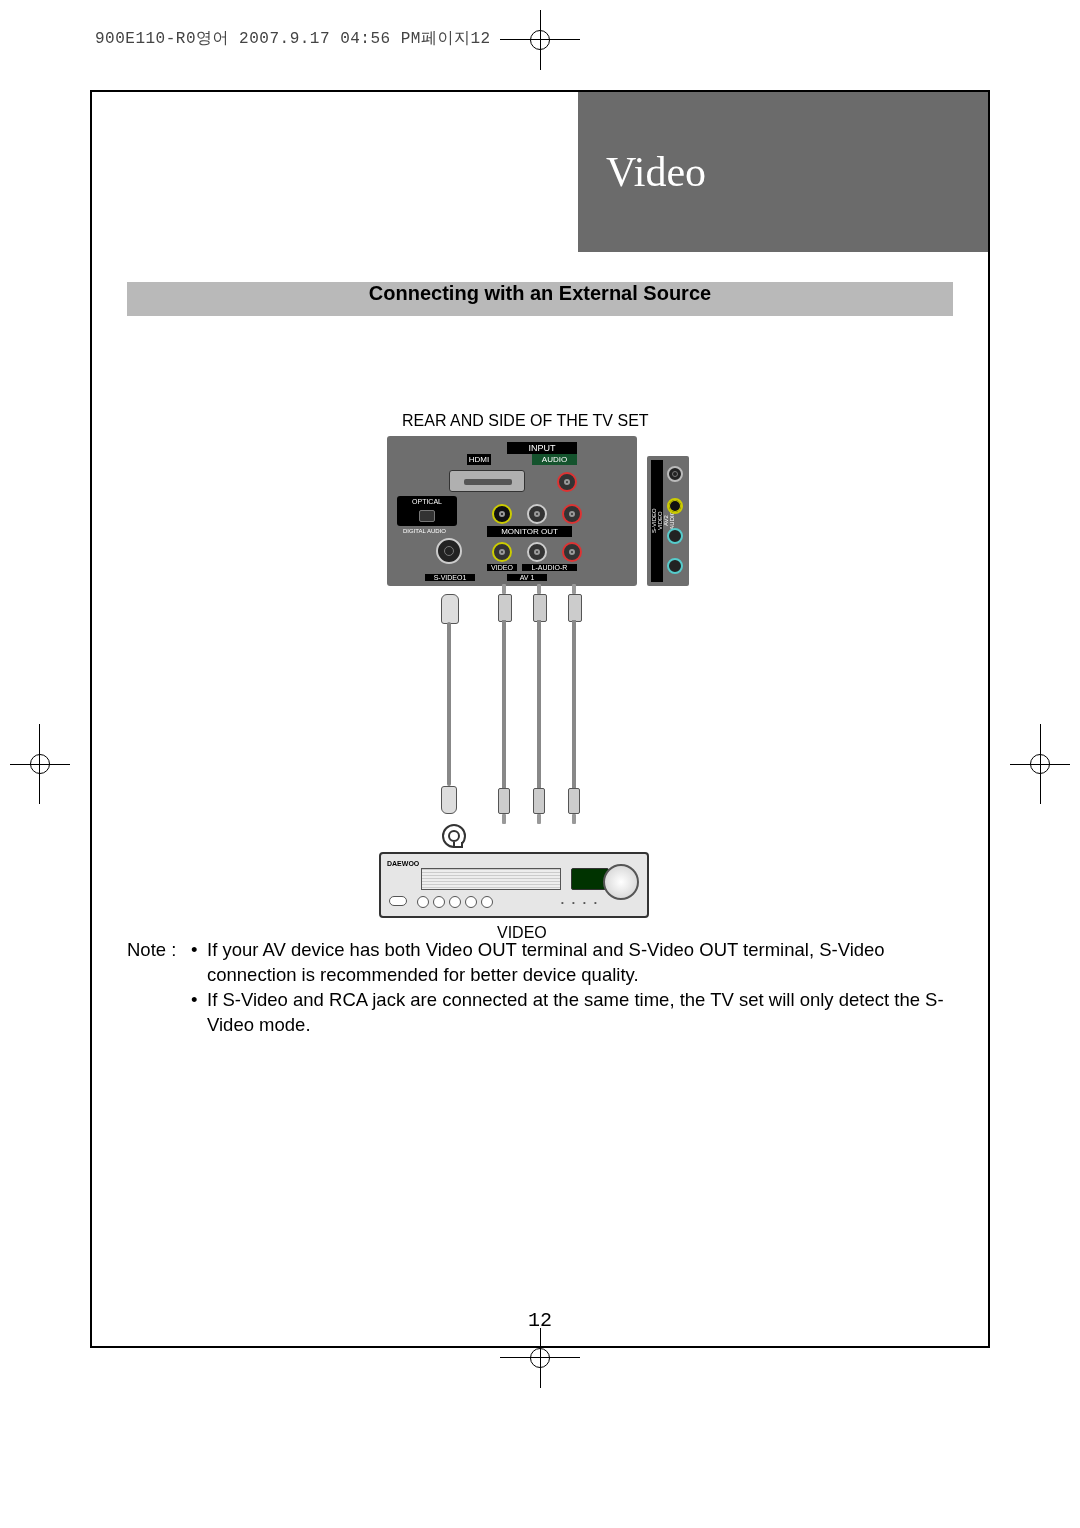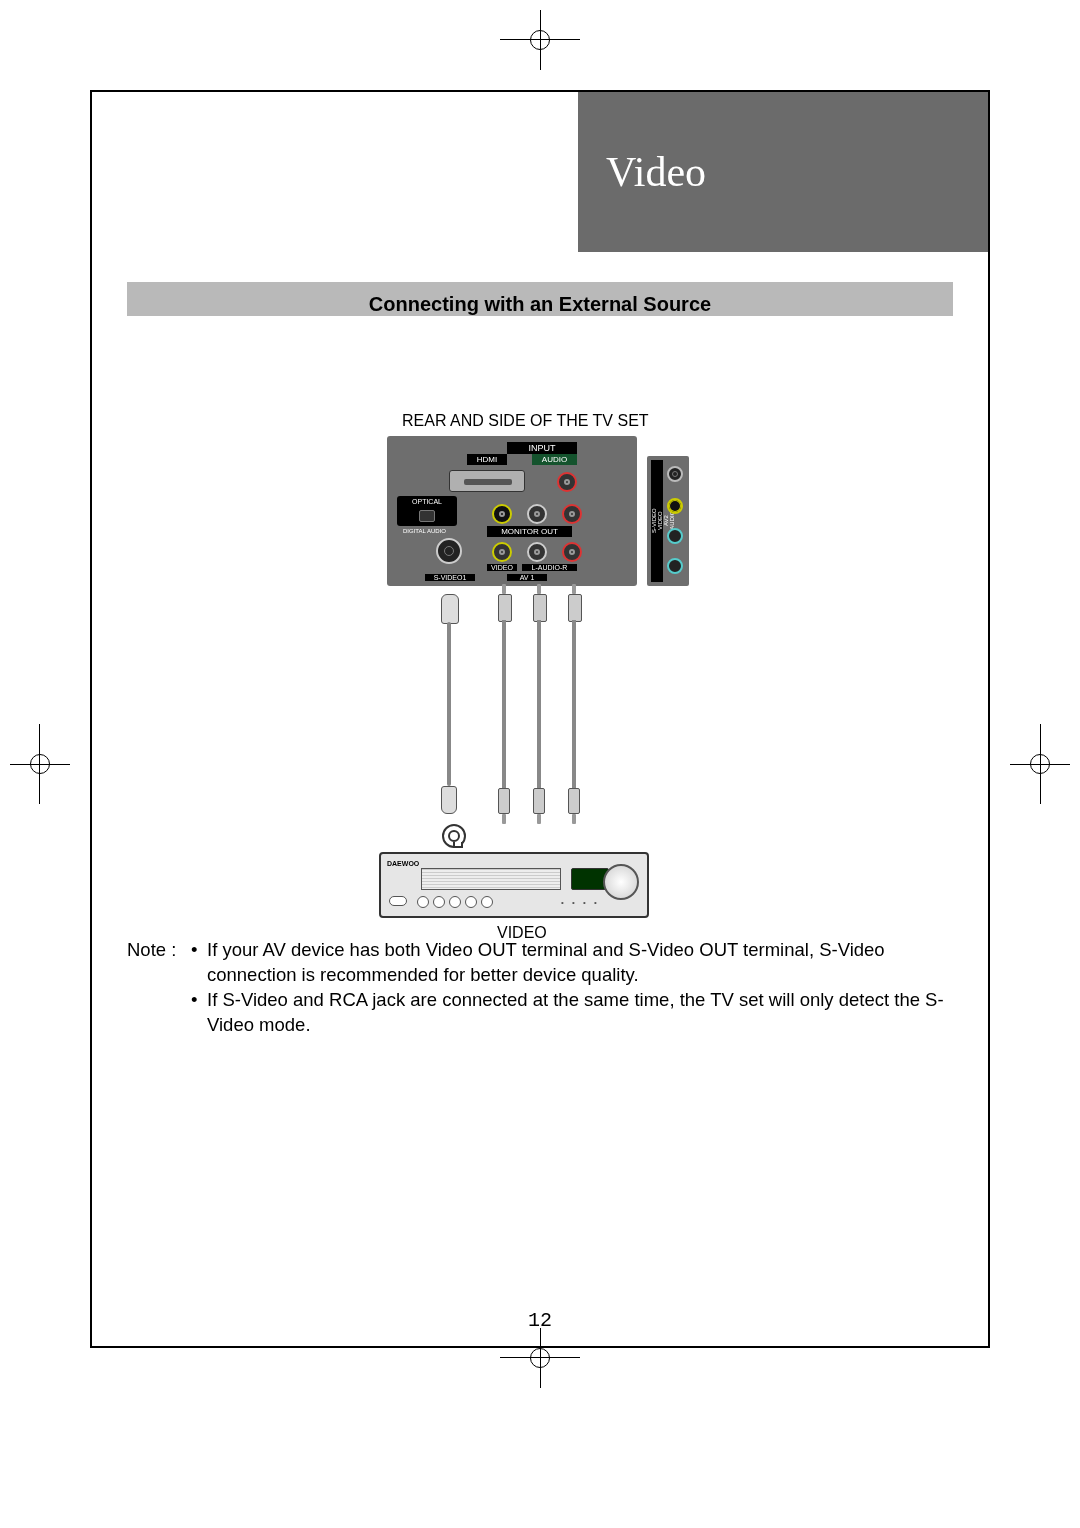--- a/index.html
+++ b/index.html
@@ -27,33 +27,33 @@
   .crop-right .circ { position: absolute; top: 50%; right: 0; width: 20px; height: 20px; border: 1px solid #000; border-radius: 50%; transform: translate(50%, -50%); }
   .crop-right .vbar { position: absolute; top: -10px; right: -1px; height: 80px; width: 1px; background: #000; }
 
   .print-header { position: absolute; top: 28px; left: 95px; font-size: 16px; font-family: "Courier New", monospace; color:#444; letter-spacing:0.5px; }
 
   .page-frame { position: absolute; top: 90px; left: 90px; right: 90px; bottom: 180px; border: 2px solid #000; padding: 0; }
 
   .title-block { position: absolute; top: 0; right: 0; width: 410px; height: 160px; background: #6b6b6b; display: flex; flex-direction: column; justify-content: center; padding-left: 28px; }
   .title-block .t1, .title-block .t2 { color: #fff; font-size: 42px; font-weight: 400; font-family: Georgia, 'Times New Roman', serif; line-height: 1.05; }
 
-  .section-bar { position: absolute; top: 190px; left: 35px; right: 35px; height: 34px; background: #b9b9b9; display:flex; align-items:flex-end; justify-content:center; }
+  .section-bar { position: absolute; top: 190px; left: 35px; right: 35px; height: 34px; background: #b9b9b9; display:flex; align-items:flex-start; justify-content:center; }
   .section-bar span { font-size: 20px; font-weight: bold; }
 
   .intro-text { position: absolute; top: 234px; left: 35px; right: 35px; font-size: 18.5px; line-height: 1.35; }
 
   .diagram-caption-top { position:absolute; top: 320px; left: 310px; font-size:16px; }
 
   .diagram-area { position:absolute; top: 344px; left: 295px; width: 340px; height: 500px; }
 
   
   .rear-panel { position:absolute; top:0; left:0; width:250px; height:150px; background:#6e6e6e; border-radius:3px; overflow:hidden; }
   .rear-panel .lbl-input { position:absolute; top:6px; left:120px; width:70px; font-size:9px; color:#fff; background:#000; text-align:center; padding:1px 0; }
-  .rear-panel .lbl-hdmi { position:absolute; top:18px; left:80px; width:40px; font-size:8px; color:#fff; background:#000; text-align:center; padding:1px 0; }
+  .rear-panel .lbl-hdmi { position:absolute; top:18px; left:80px; width:24px; font-size:8px; color:#fff; background:#000; text-align:center; padding:1px 0; }
   .rear-panel .lbl-audio { position:absolute; top:18px; left:145px; width:45px; font-size:8px; color:#fff; background:#14532d; text-align:center; padding:1px 0; }
   .rear-panel .hdmi-port { position:absolute; top:34px; left:62px; width:76px; height:22px; background:#b0b0b0; border:1px solid #333; border-radius:3px; }
   .rear-panel .hdmi-port::after{content:"";position:absolute;left:14px;top:8px;width:48px;height:6px;background:#555;border-radius:2px;}
   .rear-panel .rca { position:absolute; width:20px; height:20px; border:2px solid #888; border-radius:50%; background:#333; }
   .rear-panel .rca.inner::after{content:"";position:absolute;inset:5px;border-radius:50%;border:2px solid #999;}
   .rear-panel .rca.a1 { top:36px; left:170px; border-color:#d33; }
   .rear-panel .rca.a2 { top:68px; left:105px; border-color:#cc0; background:#111;}
   .rear-panel .rca.a3 { top:68px; left:140px; border-color:#ccc; }
   .rear-panel .rca.a4 { top:68px; left:175px; border-color:#d33; }
   .rear-panel .lbl-monout { position:absolute; top:90px; left:100px; width:85px; font-size:8px; color:#fff; background:#000; text-align:center; padding:1px 0; }
@@ -120,20 +120,21 @@
   .note-block li { position:relative; padding-left:16px; }
   .note-block li::before { content:"•"; position:absolute; left:0; top:0; }
 
   .page-number { position:absolute; bottom: 14px; left:50%; transform:translateX(-50%); font-size:20px;font-family:Liberation Mono, monospace; }
 </style>
 </head>
 <body>
 
 <div class="sheet">
 
+  <div class="print-header">900E110-R0영어  2007.9.17 04:56 PM페이지12</div>
 
   <div class="crop-top">
     <div class="hbar"></div>
       <div class="vline"></div>
       <div class="circ"></div>
   </div>
   <div class="crop-bottom">
     <div class="hbar"></div>
       <div class="vline"></div>
       <div class="circ"></div>

